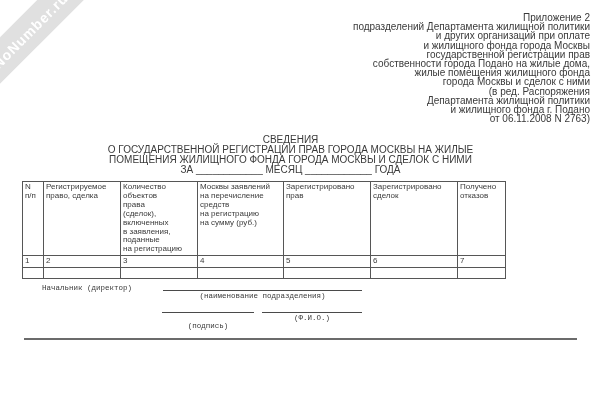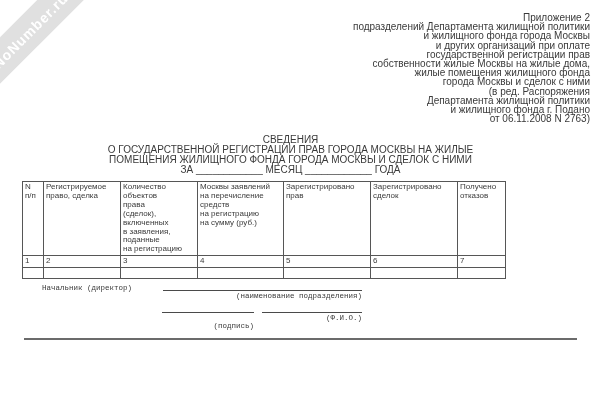--- a/index.html
+++ b/index.html
@@ -87,21 +87,21 @@
     font-family: "Liberation Mono", "DejaVu Sans Mono", monospace;
     font-size: 7.5px;
     line-height: 9px;
     white-space: nowrap;
   }
   .chief-label { position: absolute; left: 42px; top: 284px; text-align: center; }
   .sig-line { position: absolute; border-top: 1px solid #4a4a4a; height: 0; }
   .line-dept { left: 163px; top: 290px; width: 199px; }
   .line-sign { left: 162px; top: 312px; width: 92px; }
   .line-fio  { left: 262px; top: 312px; width: 100px; }
-  .sig-caption { position: absolute; text-align: right; }
+  .sig-caption { position: absolute; text-align: center; }
   .cap-dept { left: 163px; top: 292px; width: 199px; }
   .cap-sign { left: 162px; top: 322px; width: 92px; }
   .cap-fio  { left: 262px; top: 314px; width: 100px; }
   
   .page-divider {
     position: absolute;
     left: 24px;
     top: 338px;
     width: 553px;
     height: 2px;
@@ -113,24 +113,24 @@
 
 <div class="page">
 
   <div class="ribbon">
     <span>NoNumber.ru</span>
   </div>
 
   <div class="appendix-note">
     <div>Приложение 2</div>
     <div>подразделений Департамента жилищной политики</div>
+    <div>и других организаций при оплате</div>
     <div>и жилищного фонда города Москвы</div>
-    <div>и других организаций при оплате</div>
     <div>государственной регистрации прав</div>
-    <div>собственности жилые Москвы на жилые дома,</div>
+    <div>собственности города Подано на жилые дома,</div>
     <div>жилые помещения жилищного фонда</div>
     <div>города Москвы и сделок с ними</div>
     <div>(в ред. Распоряжения</div>
     <div>Департамента жилищной политики</div>
     <div>и жилищного фонда г. Подано</div>
     <div>от 06.11.2008 N 2763)</div>
   </div>
 
   <div class="doc-title">
     <div>СВЕДЕНИЯ</div>

